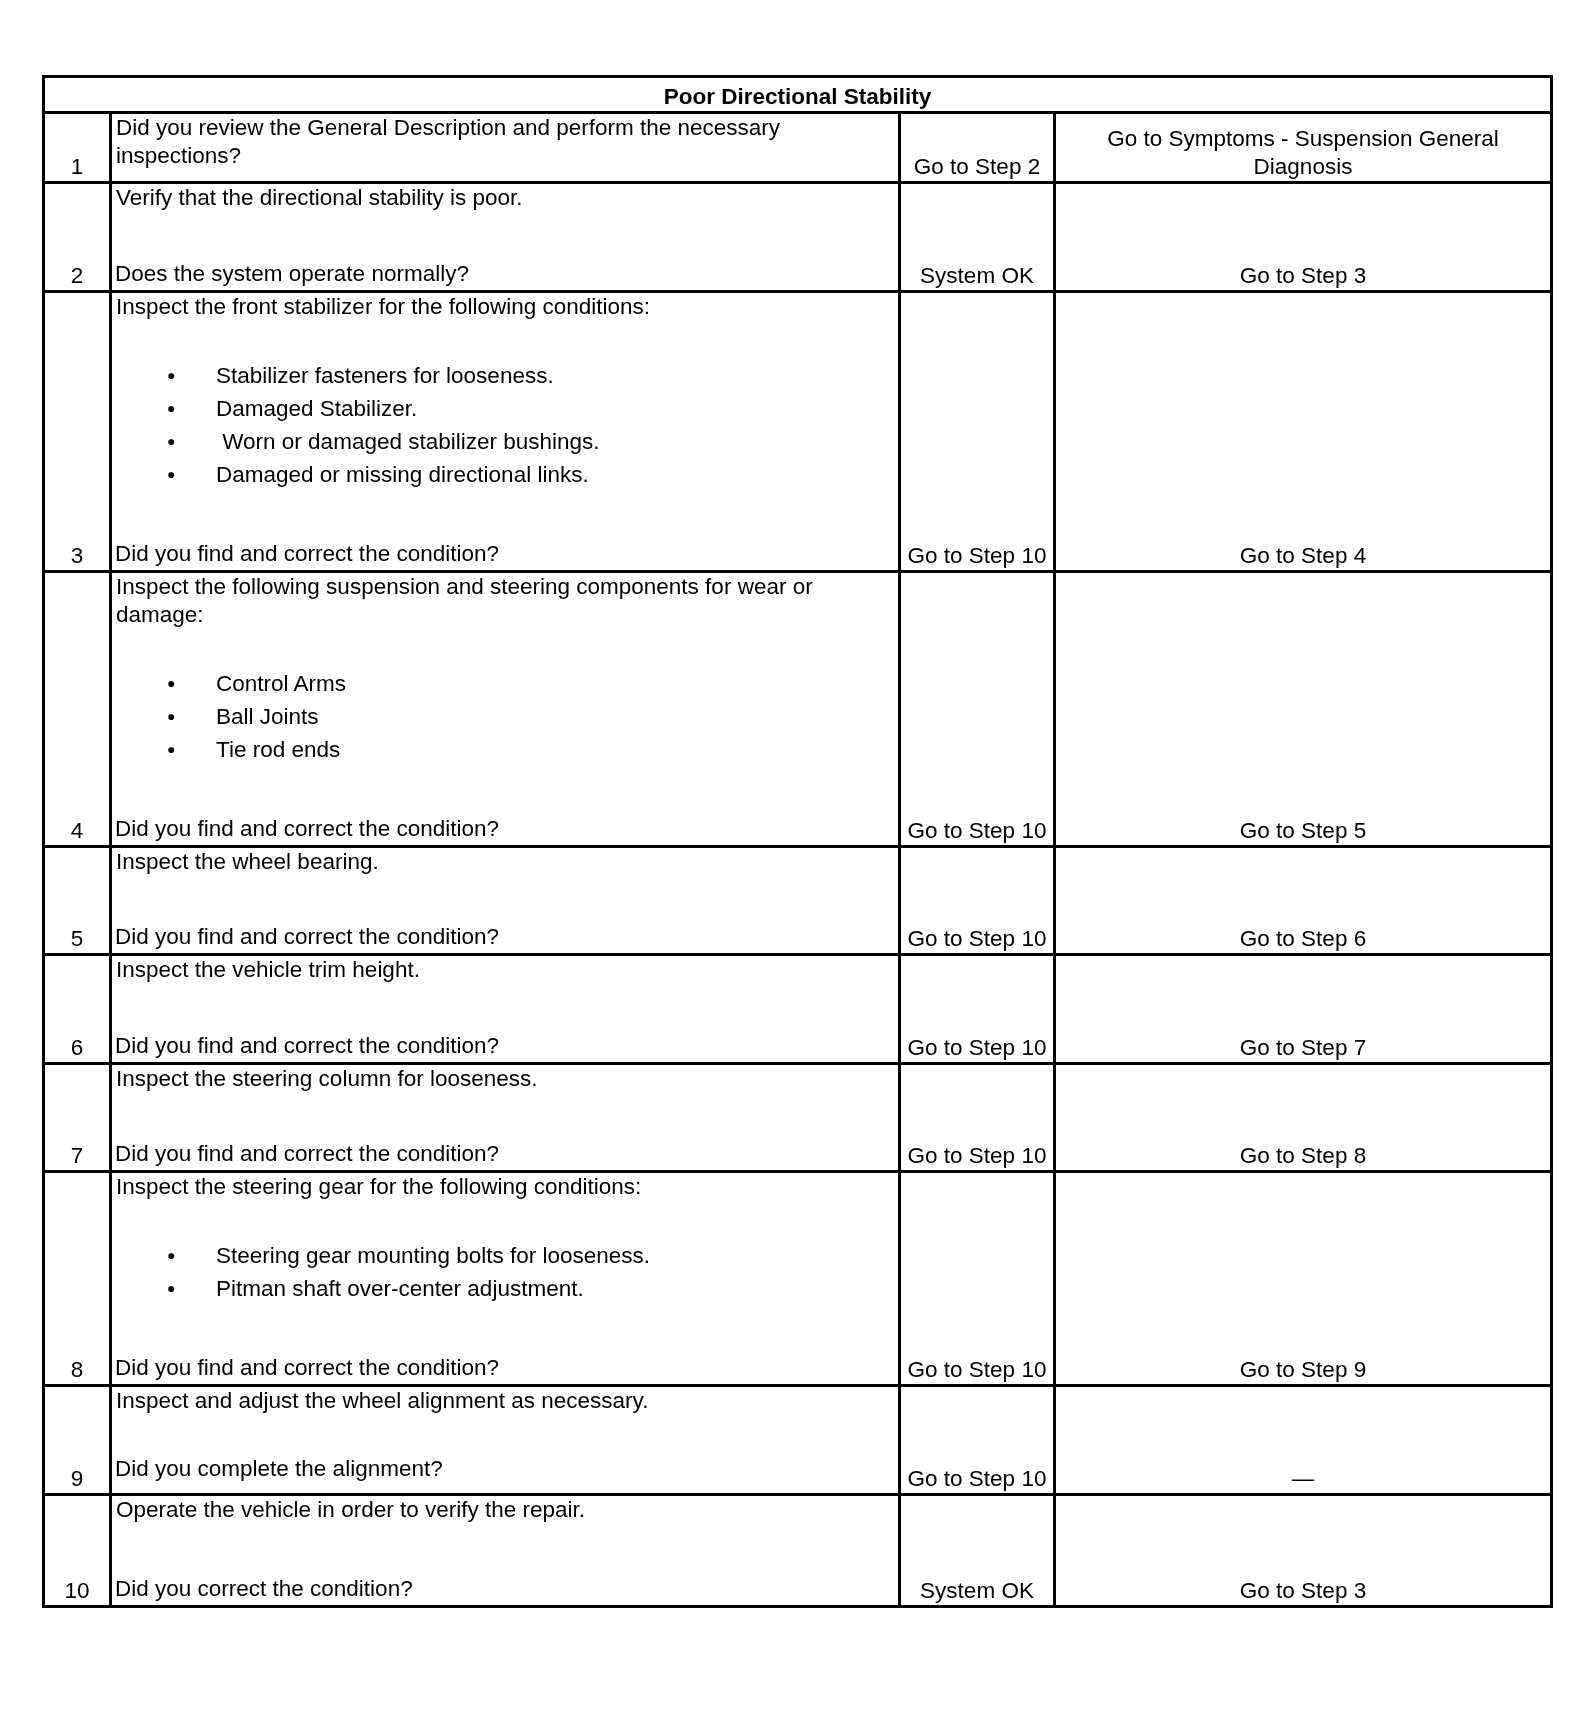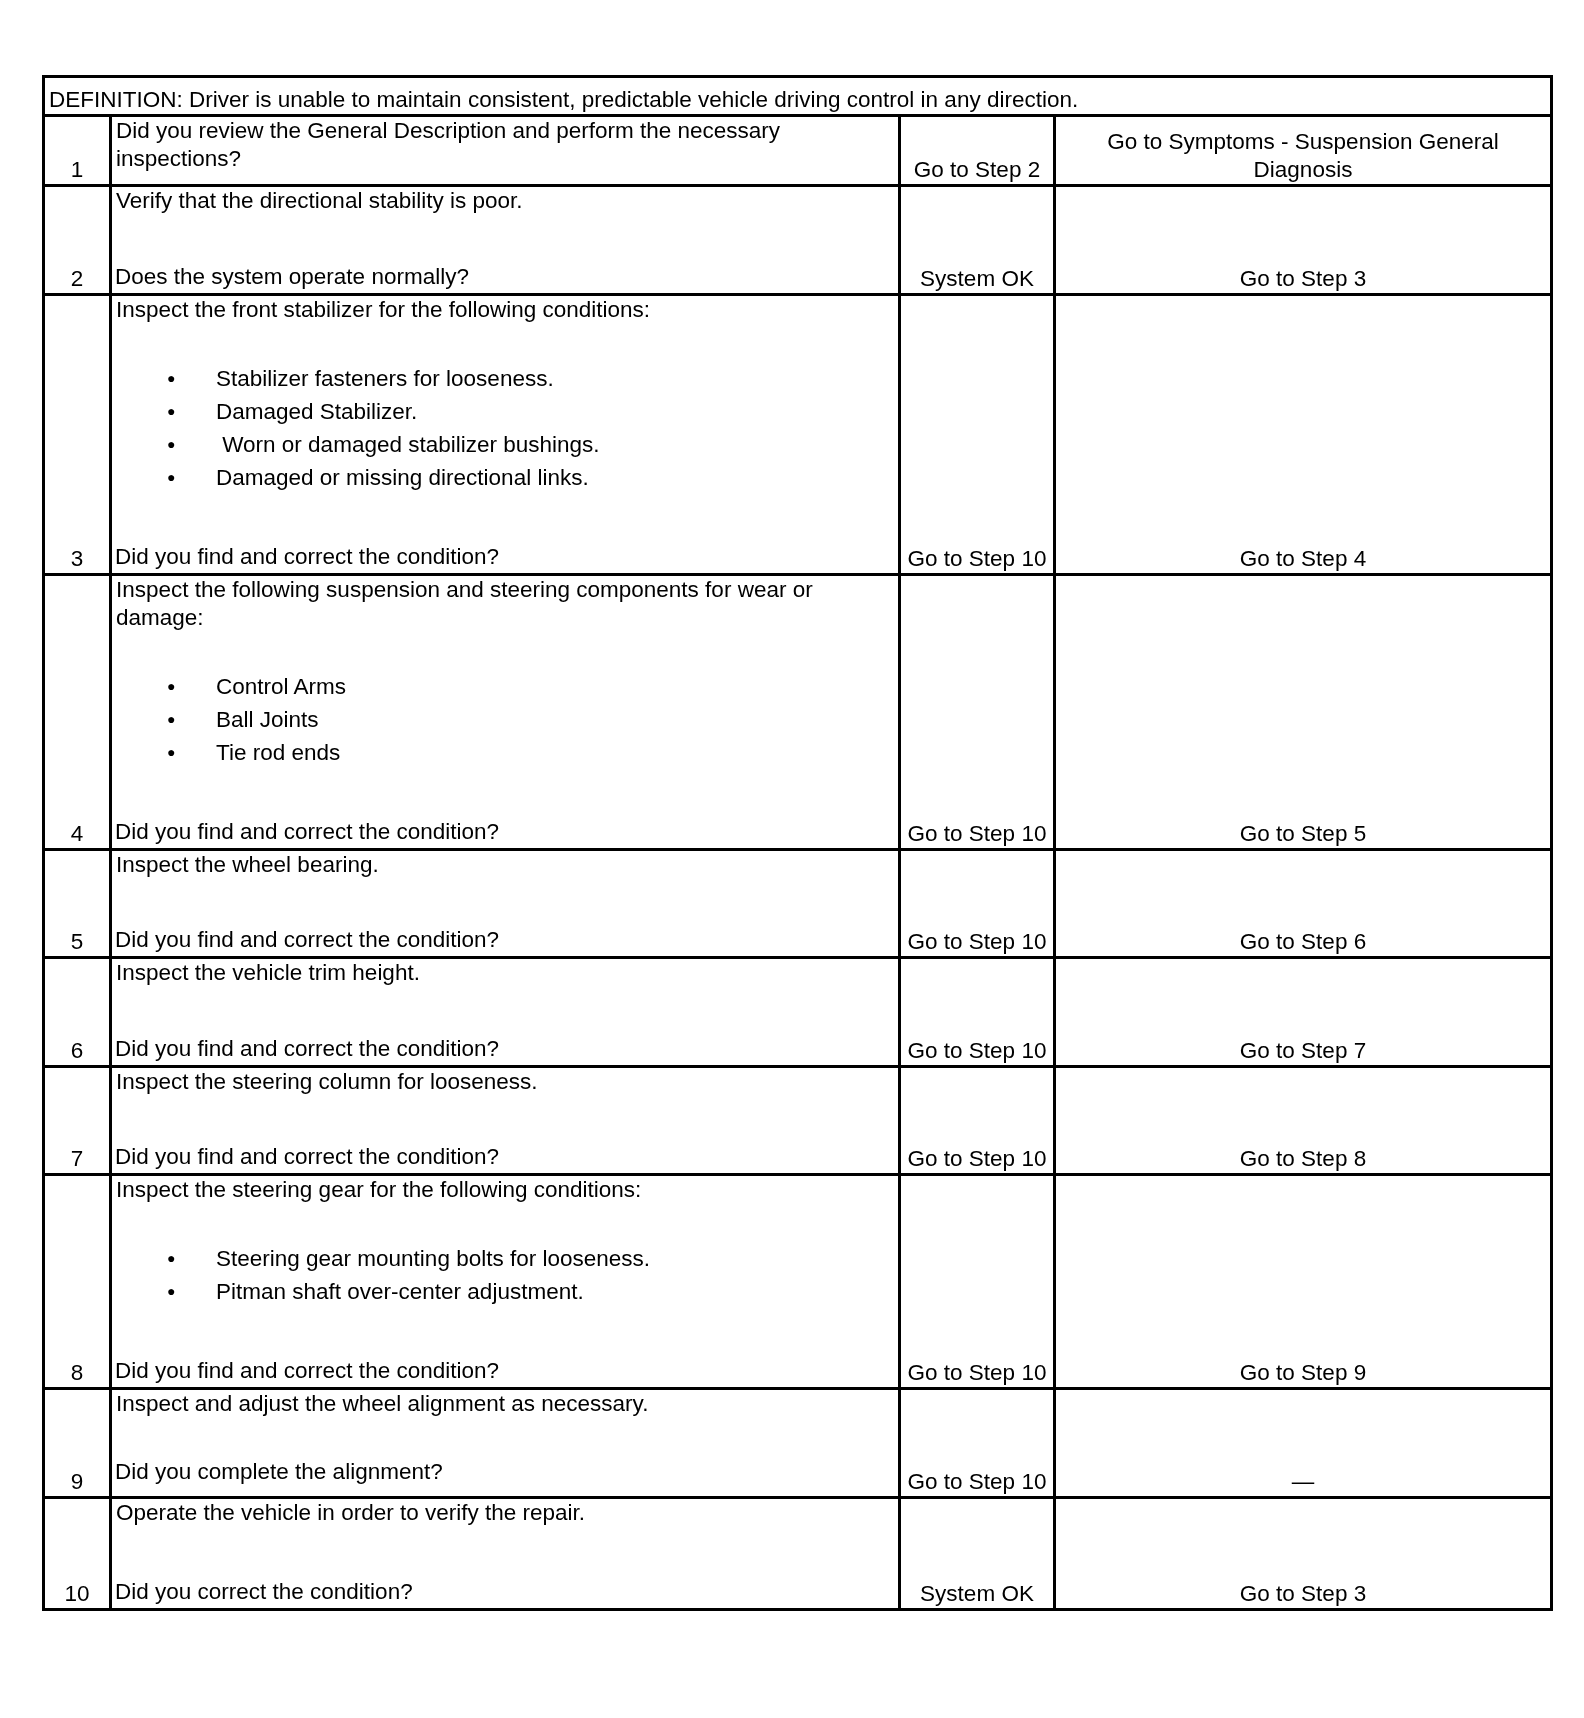--- a/index.html
+++ b/index.html
@@ -29,22 +29,22 @@
 <body>
 
 <table class="diag">
   <colgroup>
     <col class="c-step">
       <col class="c-action">
       <col class="c-yes">
       <col class="c-no">
   </colgroup>
   <tbody>
-  <tr class="def-row">
-    <td colspan="4">DEFINITION: Driver is unable to maintain consistent, predictable vehicle driving control in any direction.</td>
+      <tr class="title-row">
+    <th colspan="4">Poor Directional Stability</th>
   </tr>
   </tbody>
     <tbody id="step-rows">
       <tr style="height: 70px;">
         <td class="step">1</td>
         <td class="action" style="vertical-align: top;">
           <span class="para">Did you review the General Description and perform the necessary inspections?</span>
         </td>
         <td class="yes">Go to Step 2</td>
         <td class="no">Go to Symptoms - Suspension General Diagnosis</td>

